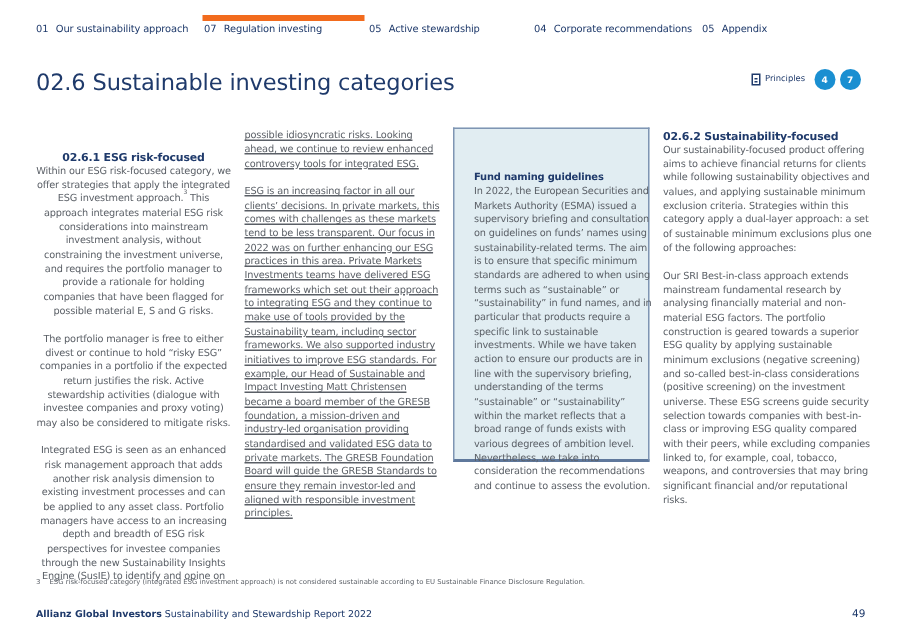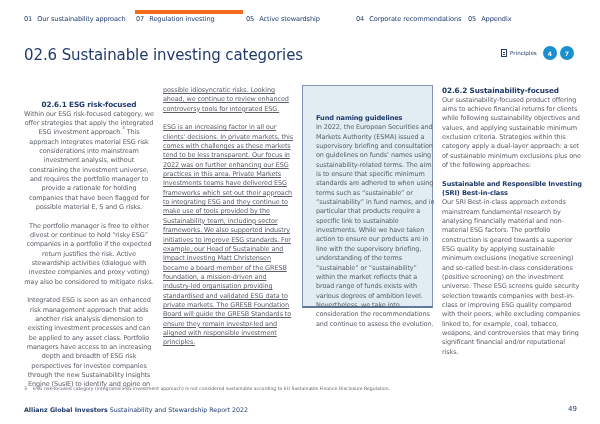--- a/index.html
+++ b/index.html
@@ -78,21 +78,20 @@
 
 <div class="box"></div>
 <div class="col col3">
   <div class="h4">Fund naming guidelines</div>
   <p>In 2022, the European Securities and Markets Authority (ESMA) issued a supervisory briefing and consultation on guidelines on funds’ names using sustainability-related terms. The aim is to ensure that specific minimum standards are adhered to when using terms such as “sustainable” or “sustainability” in fund names, and in particular that products require a specific link to sustainable investments. While we have taken action to ensure our products are in line with the supervisory briefing, understanding of the terms “sustainable” or “sustainability” within the market reflects that a broad range of funds exists with various degrees of ambition level. Nevertheless, we take into consideration the recommendations and continue to assess the evolution.</p>
 </div>
 
 <div class="col col4">
   <div class="h3">02.6.2 Sustainability-focused</div>
   <p>Our sustainability-focused product offering aims to achieve financial returns for clients while following sustainability objectives and values, and applying sustainable minimum exclusion criteria. Strategies within this category apply a dual-layer approach: a set of sustainable minimum exclusions plus one of the following approaches:</p>
-  <div class="h4">Sustainable and Responsible Investing (SRI) Best-in-class</div>
   <p>Our SRI Best-in-class approach extends mainstream fundamental research by analysing financially material and non-material ESG factors. The portfolio construction is geared towards a superior ESG quality by applying sustainable minimum exclusions (negative screening) and so-called best-in-class considerations (positive screening) on the investment universe. These ESG screens guide security selection towards companies with best-in-class or improving ESG quality compared with their peers, while excluding companies linked to, for example, coal, tobacco, weapons, and controversies that may bring significant financial and/or reputational risks.</p>
 </div>
 
 <div class="footnote">
   <span class="fn-num">3</span>
   <span>ESG risk-focused category (integrated ESG investment approach) is not considered sustainable according to EU Sustainable Finance Disclosure Regulation.</span>
 </div>
 
 <div class="footer">
   <b>Allianz Global Investors</b><span> Sustainability and Stewardship Report 2022</span>

